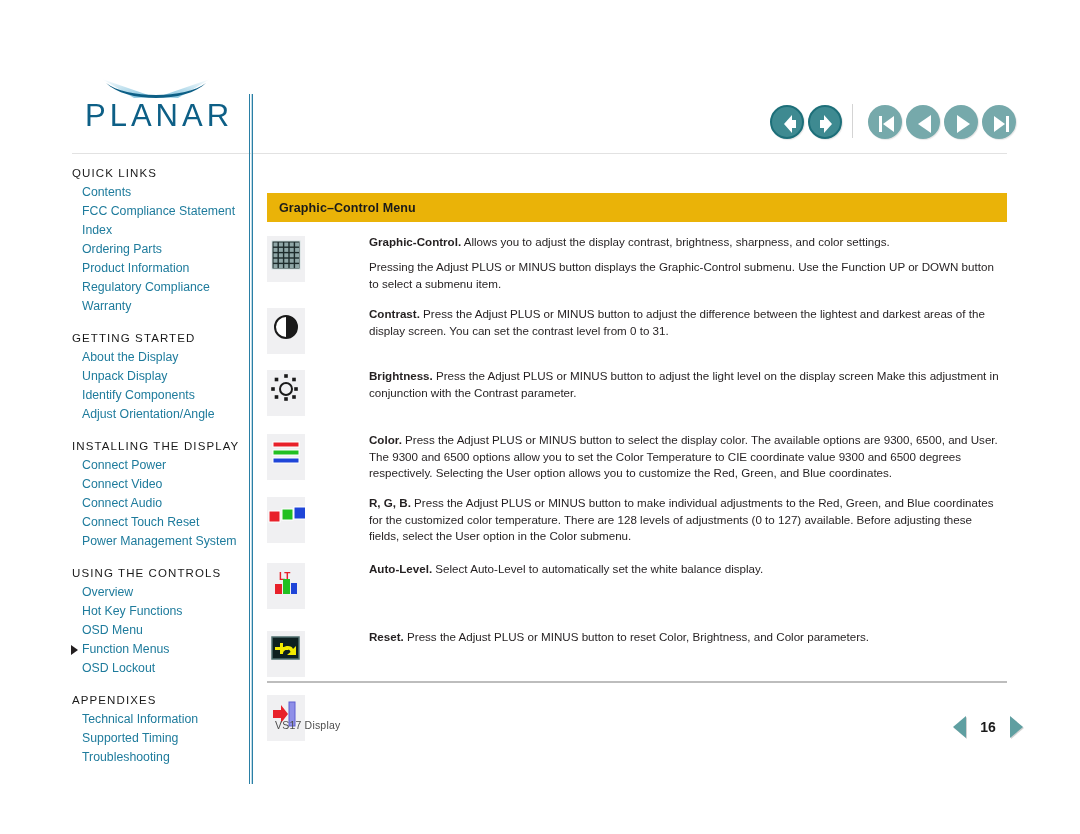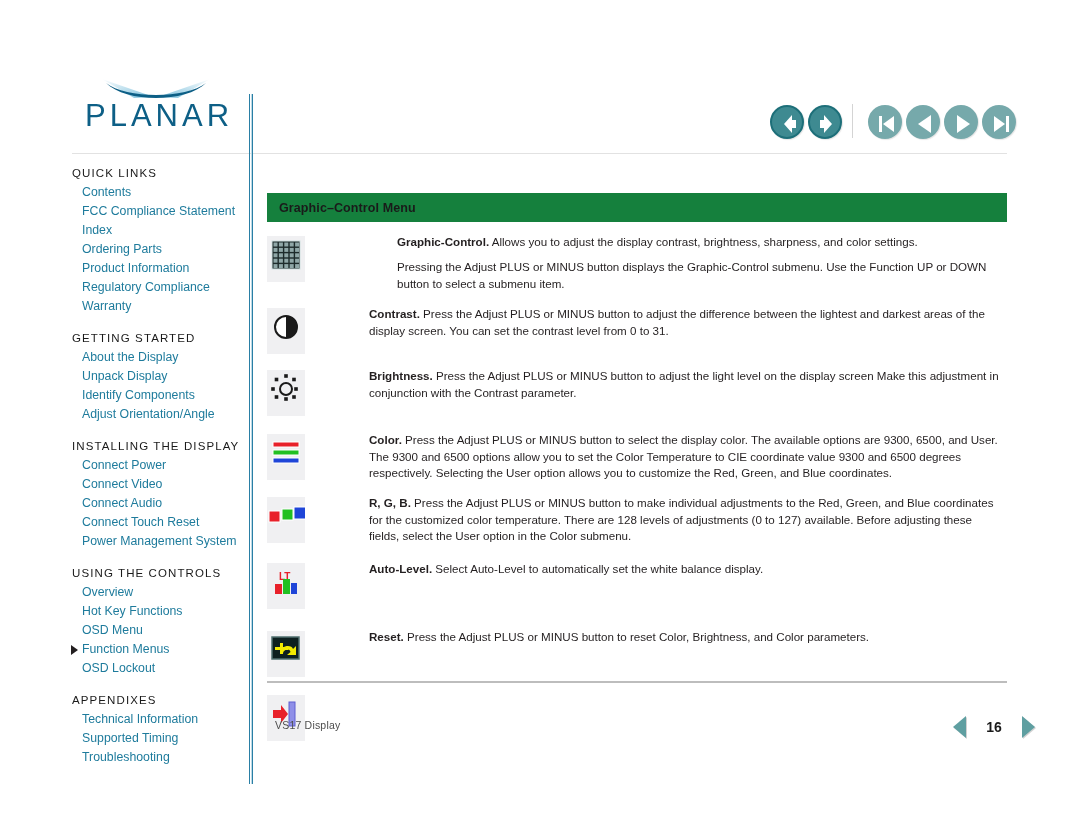--- a/index.html
+++ b/index.html
@@ -166,21 +166,21 @@
   
   .content {
     position: absolute;
     left: 267px;
     top: 193px;
     width: 740px;
   }
   .section-title-bar {
     width: 740px;
     height: 29px;
-    background: #15803d;
+    background: #eab308;
     display: flex;
     align-items: center;
   }
   .section-title {
     font-size: 12.5px;
     font-weight: bold;
     color: #1a1a1a;
     padding-left: 12px;
     letter-spacing: 0.1px;
   }
@@ -256,21 +256,21 @@
   }
   .pager .tri.right {
     border-left: 13px solid #5f9fa1;
     border-top: 11px solid transparent;
     border-bottom: 11px solid transparent;
   }
   .pager .pagenum {
     font-size: 14px;
     font-weight: bold;
     color: #1a1a1a;
-    padding: 0 18px;
+    padding: 0 12px;
     min-width: 20px;
     text-align: center;
   }
 </style>
 </head>
 <body>
 
 <div class="page">
 
   <div class="header">
@@ -373,21 +373,21 @@
       <div class="nav-link"><span>Technical Information</span></div>
       <div class="nav-link"><span>Supported Timing</span></div>
       <div class="nav-link"><span>Troubleshooting</span></div>
     </div>
 
   <div class="content">
     <div class="section-title-bar">
       <div class="section-title">Graphic–Control Menu</div>
     </div>
     <div class="rows">
-        <div class="row" style="margin-top: 2px; gap: 28px;">
+        <div class="row" style="margin-top: 2px;">
           <div class="icon-cell">
             <span class="ico"><svg width="38" height="38" viewBox="0 0 38 38">
                 <rect x="5" y="5" width="28" height="28" fill="#1d2b2b"></rect>
                 <rect x="6.5" y="6.5" width="4" height="4" fill="#8fa7a7"></rect>
                 <rect x="11.9" y="6.5" width="4" height="4" fill="#8fa7a7"></rect>
                 <rect x="17.3" y="6.5" width="4" height="4" fill="#8fa7a7"></rect>
                 <rect x="22.700000000000003" y="6.5" width="4" height="4" fill="#8fa7a7"></rect>
                 <rect x="28.1" y="6.5" width="4" height="4" fill="#8fa7a7"></rect>
                 <rect x="6.5" y="11.9" width="4" height="4" fill="#8fa7a7"></rect>
                 <rect x="11.9" y="11.9" width="4" height="4" fill="#8fa7a7"></rect>

